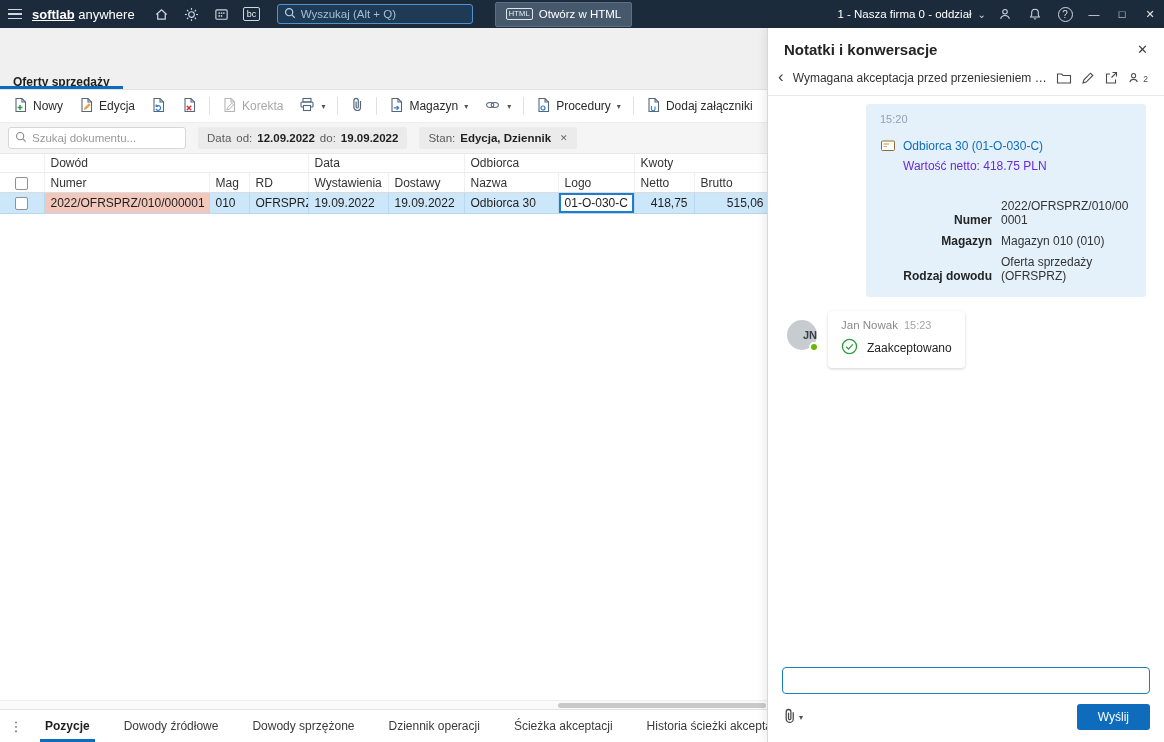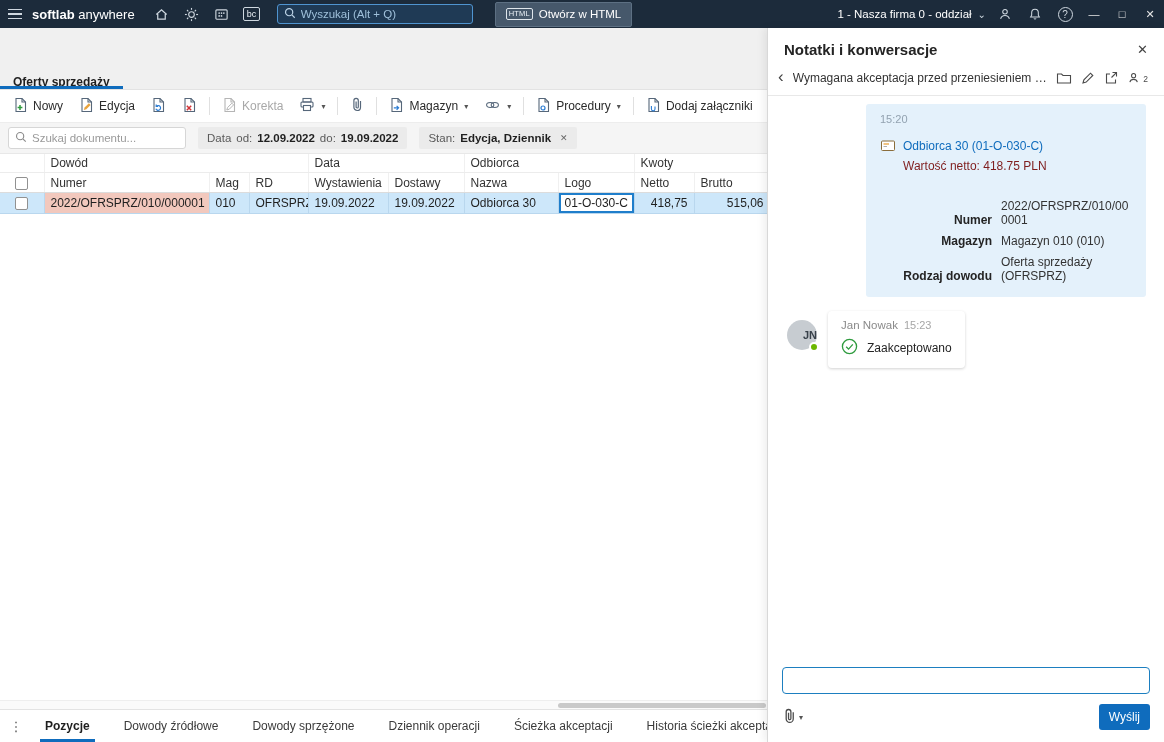--- a/index.html
+++ b/index.html
@@ -5,21 +5,21 @@
   * { margin:0; padding:0; box-sizing:border-box; }
   html,body { width:1164px; height:742px; overflow:hidden; }
   body { font-family:"Liberation Sans", sans-serif; font-size:12px; color:#242424; background:#fff; }
   .app { position:relative; width:1164px; height:742px; display:flex; flex-direction:column; overflow:hidden; }
 
   
   .topbar { flex:0 0 28px; background:#1c2b3b; display:flex; align-items:center; color:#fff; }
   .tb-menu { width:30px; height:28px; display:flex; flex-direction:column; justify-content:center; align-items:center; gap:3px; cursor:pointer; }
   .tb-menu i { display:block; width:14px; height:1.5px; background:#cfd8e0; }
   .brand { font-size:13px; margin:0 12px 0 2px; white-space:nowrap; }
-  .brand .b { font-weight:bold; }
+  .brand .b { font-weight:bold;text-decoration:underline; }
   .tb-ic { width:30px; height:28px; display:flex; align-items:center; justify-content:center; cursor:pointer; color:#cfd8e0; }
   .bc-badge { font-size:9px; border:1px solid #cfd8e0; border-radius:2px; padding:0 3px; line-height:12px; color:#e8eef3; }
   .tb-search { margin-left:10px; width:196px; height:20px; background:#1f3a55; border:1px solid #4f94d0; border-radius:3px; display:flex; align-items:center; padding:0 6px; gap:5px; }
   .tb-search input { flex:1; background:transparent; border:none; outline:none; color:#cfe2f2; font-size:11.5px; font-family:inherit; min-width:0; }
   .tb-search input::placeholder { color:#9fc0da; }
   .tb-html { margin-left:22px; height:25px; background:#46586b; border:1px solid #5d7083; border-radius:2px; display:flex; align-items:center; gap:6px; padding:0 10px; font-size:11.5px; color:#fff; cursor:pointer; white-space:nowrap; }
   .html-badge { font-size:7.5px; border:1px solid #dfe6ec; border-radius:2px; padding:1px 2px; line-height:8px; letter-spacing:.2px; color:#eaf1f7; }
   .tb-spacer { flex:1; }
   .tb-company { display:flex; align-items:center; gap:6px; font-size:11.5px; margin-right:4px; cursor:pointer; white-space:nowrap; }
   .tb-company .chev { font-size:10px; color:#cfd8e0; }
@@ -79,39 +79,39 @@
   .back { font-size:17px; color:#424242; cursor:pointer; line-height:1; margin-top:-2px; }
   .thread-title { flex:1; min-width:0; font-size:12px; color:#333; white-space:nowrap; overflow:hidden; text-overflow:ellipsis; }
   .pic { color:#4a4a4a; cursor:pointer; display:flex; align-items:flex-end; flex:0 0 auto; }
   .pic .cnt { font-size:8.5px; margin-left:1px; color:#4a4a4a; }
   .panel-divider { height:1px; background:#e8e8e8; }
   .panel-scroll { flex:1; overflow:hidden; padding-top:8px; }
   .msg-card { width:280px; margin-left:auto; margin-right:18px; background:#e4f1fb; border-radius:3px; padding:9px 14px 14px 14px; }
   .msg-time { font-size:11px; color:#92a2b0; }
   .msg-link-row { display:flex; align-items:flex-start; gap:7px; margin-top:14px; }
   .blue-link { color:#0f6cbd; text-decoration:none; cursor:pointer; }
-  .msg-netto { margin-top:3px; margin-left:23px; color:#7f1d1d; }
+  .msg-netto { margin-top:3px; margin-left:23px; color:#6d28d9; }
   .fields { margin-top:26px; display:flex; flex-direction:column; gap:7px; }
   .frow { display:flex; gap:9px; align-items:flex-end; }
   .flabel { flex:0 0 112px; width:112px; text-align:right; font-weight:bold; color:#242424; }
   .fvalue { flex:1; min-width:0; color:#333; overflow-wrap:break-word; word-break:break-word; white-space:normal; }
   .chat-msg { display:flex; align-items:flex-start; padding:14px 14px 0 19px; gap:11px; }
   .avatar { position:relative; flex:0 0 30px; width:30px; height:30px; border-radius:50%; background:#c7ccd1; color:#38414a; font-size:11px; font-weight:bold; display:flex; align-items:center; justify-content:flex-end; margin-top:9px; }
   .presence { position:absolute; right:-2px; bottom:-2px; width:10px; height:10px; border-radius:50%; background:#6bb700; border:2px solid #fff; }
   .bubble { background:#fff; border-radius:4px; box-shadow:0 1px 3px rgba(0,0,0,.18); padding:8px 13px 10px 13px; min-width:125px; }
   .bhead { display:flex; gap:6px; align-items:baseline; }
   .bauthor { font-size:11.5px; color:#8a8a8a; }
   .btime { font-size:11px; color:#a6a6a6; }
   .bbody { display:flex; align-items:center; gap:9px; margin-top:7px; color:#242424; }
   .panel-input-area { padding:0 14px 12px 14px; }
   .reply-input { width:100%; height:27px; border:1.4px solid #1d7fc0; border-radius:4px; outline:none; font-family:inherit; font-size:12px; padding:0 8px; color:#333; }
   .panel-actions { display:flex; align-items:center; justify-content:space-between; margin-top:10px; }
   .attach { display:flex; align-items:center; gap:2px; color:#4a4a4a; cursor:pointer; }
   .attach .chev { font-size:8px; color:#555; }
-  .send-btn { background:#0f6cbd; color:#fff; border:none; border-radius:3px; font-family:inherit; font-size:12px; padding:6px 10px; cursor:pointer; }
+  .send-btn { background:#0f6cbd; color:#fff; border:none; border-radius:3px; font-family:inherit; font-size:12px; padding:6px 21px; cursor:pointer; }
 </style>
 </head>
 <body>
 
 <div class="app">
 
   <header class="topbar">
     <div class="tb-menu">
         <i></i>
         <i></i>

